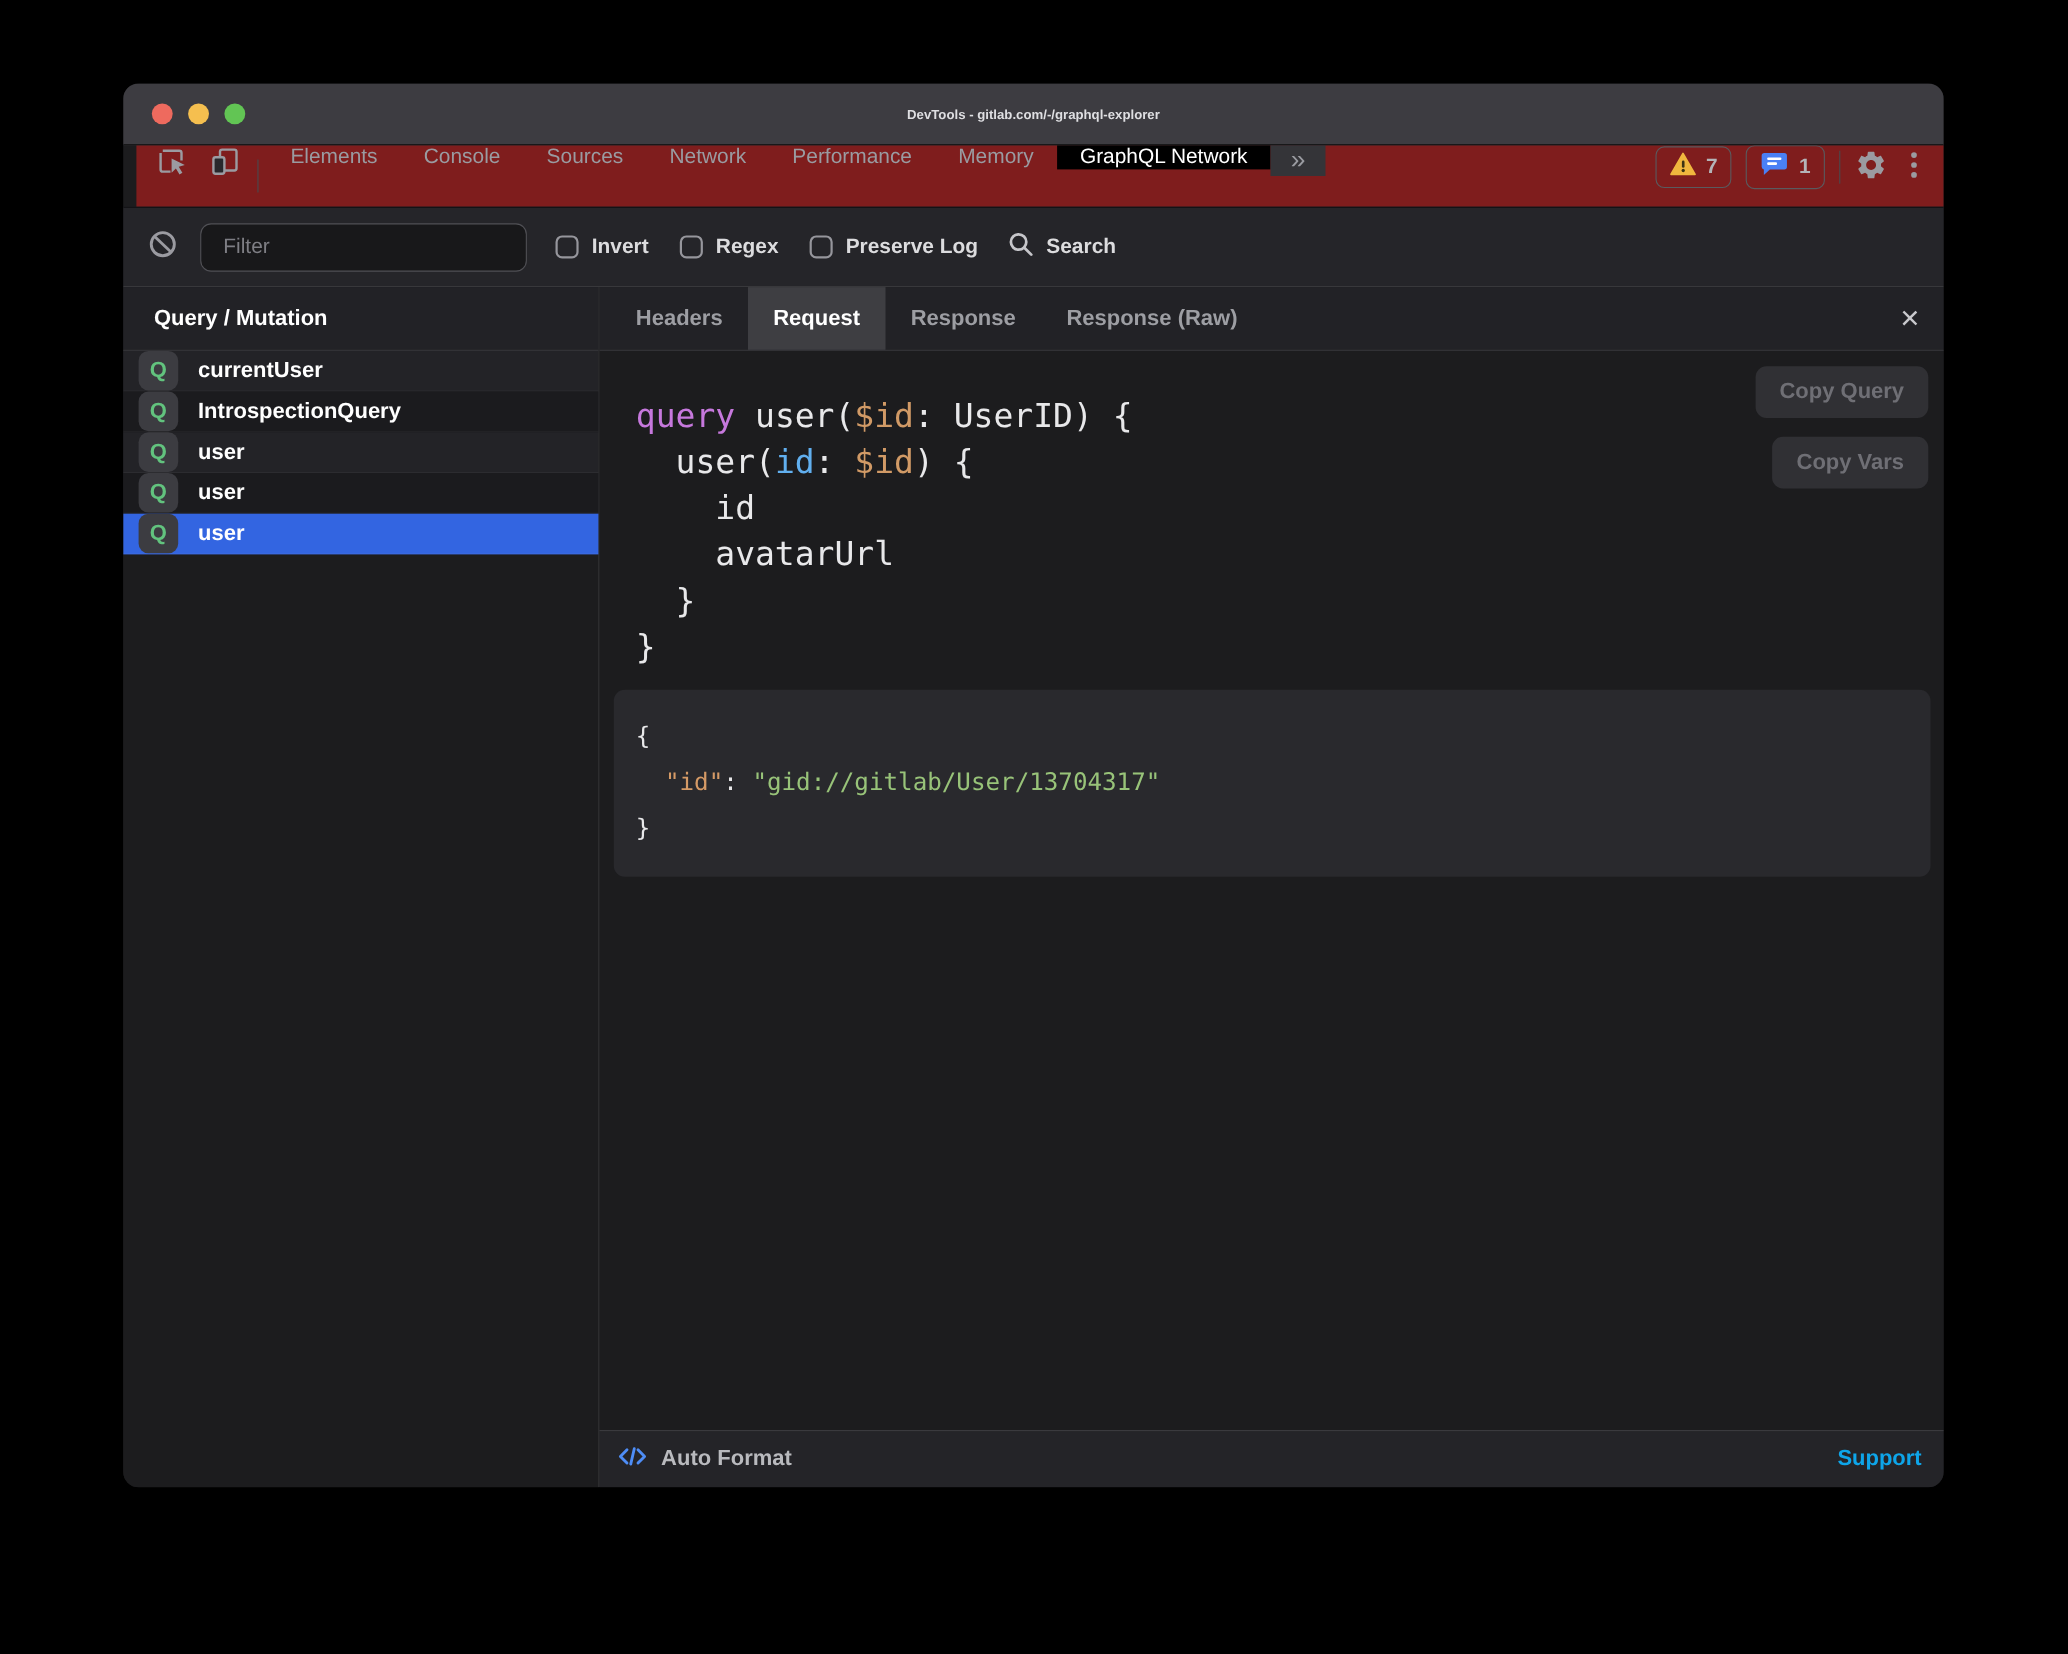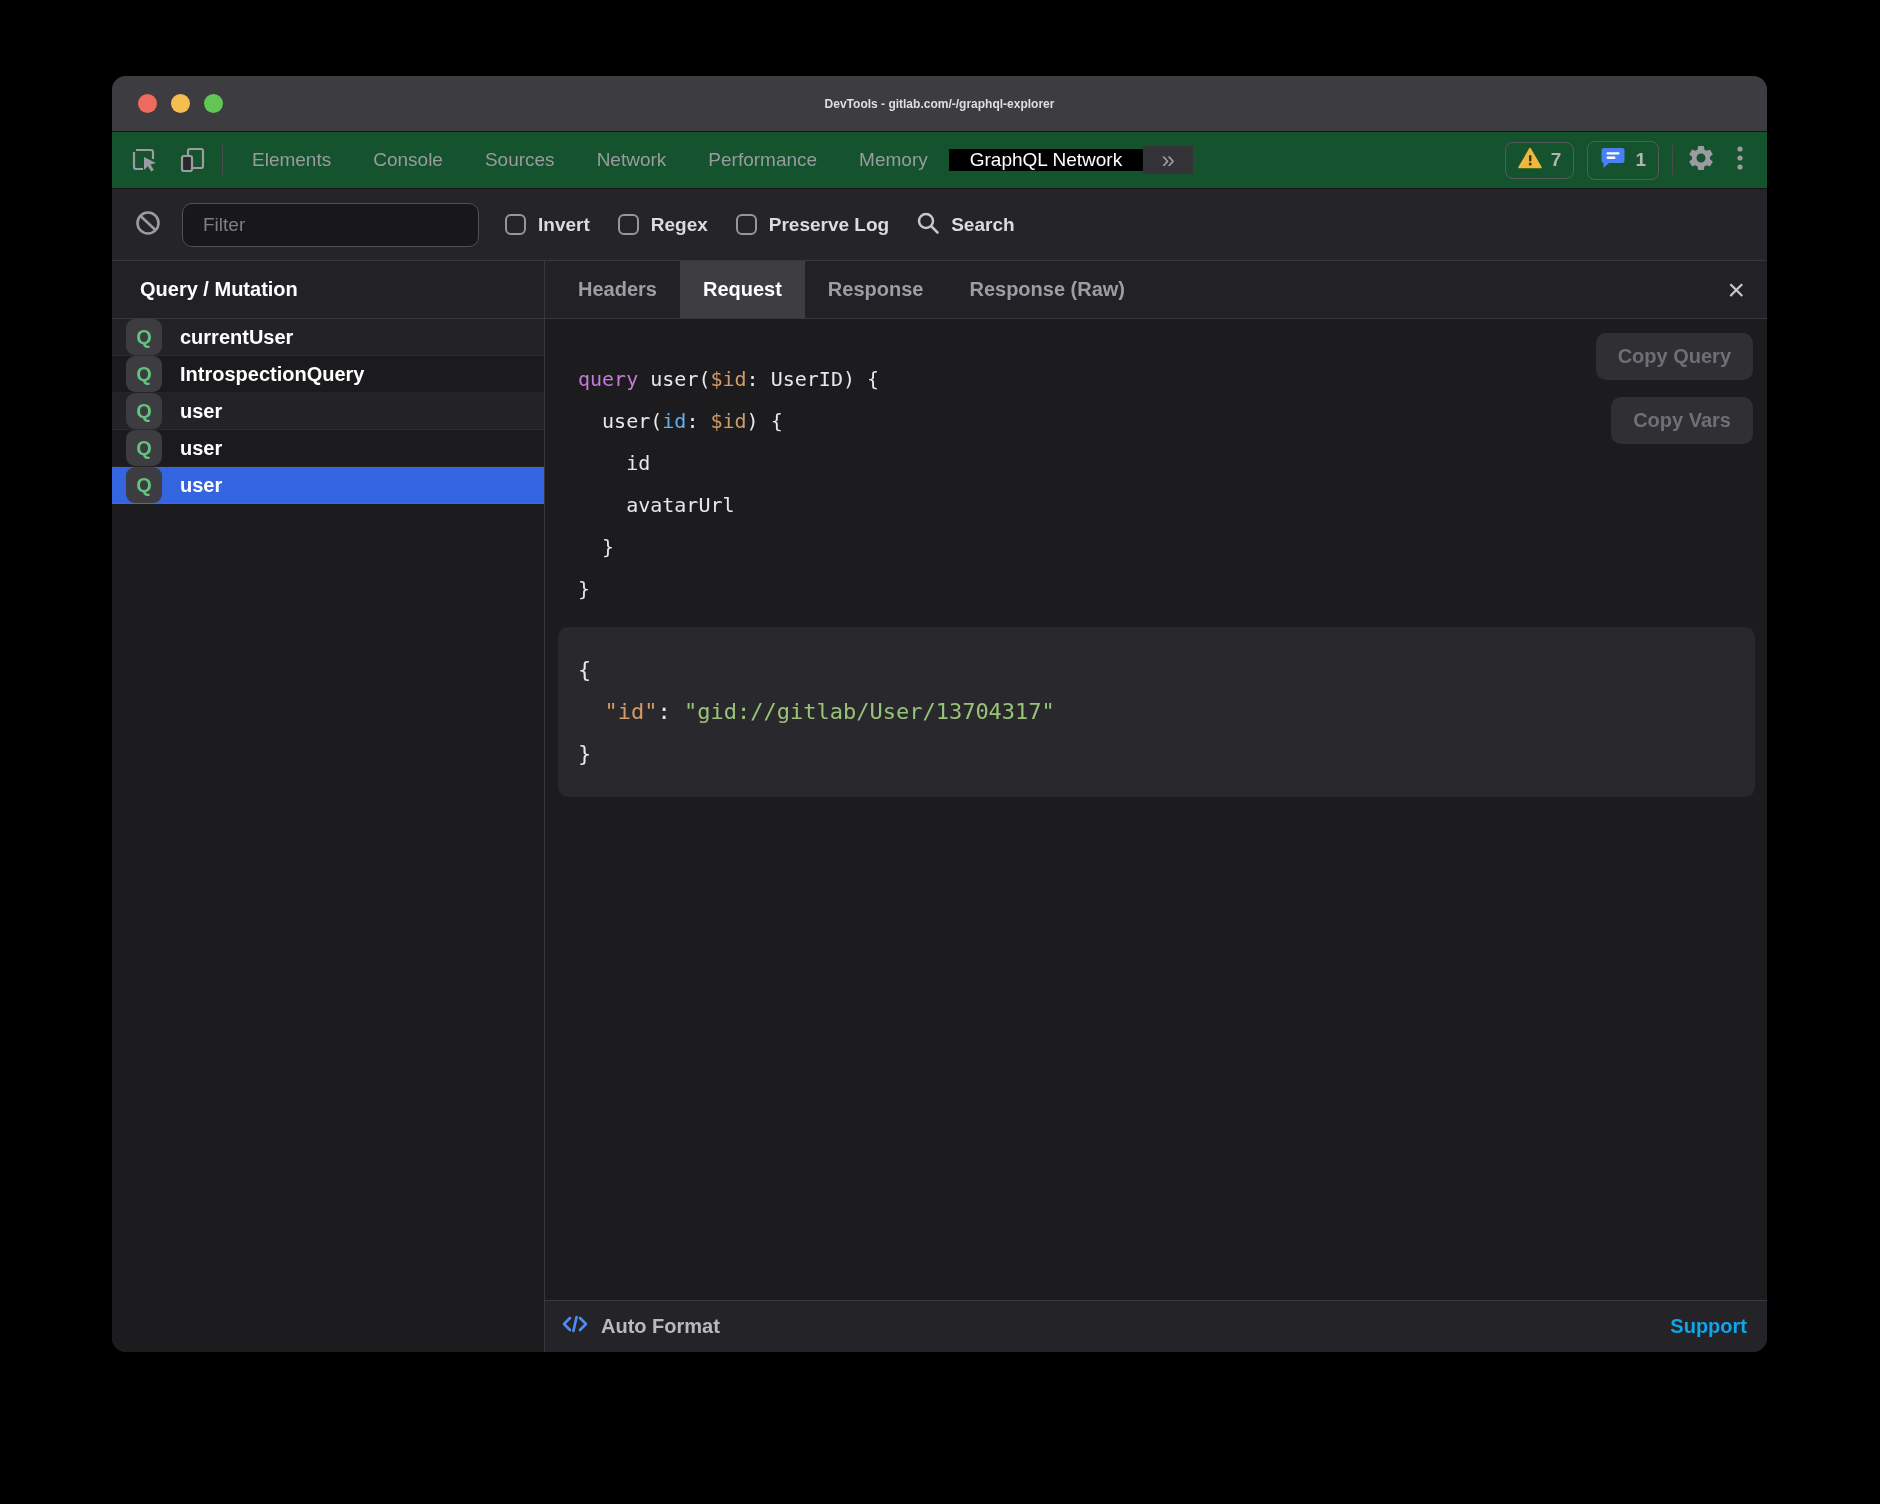--- a/index.html
+++ b/index.html
@@ -12,21 +12,21 @@
 
   
   .titlebar { flex:0 0 56px; background:#3d3c41; display:flex; align-items:center;
               position:relative; border-bottom:1px solid #141416; }
   .lights { position:absolute; left:26px; top:0; bottom:0; display:flex; align-items:center; gap:14px; }
   .light { width:19px; height:19px; border-radius:50%; }
   .light.red { background:#ee6a5e; } .light.yellow { background:#f5bf4f; } .light.green { background:#62c554; }
   .title { flex:1; text-align:center; color:#dfdfe2; font-size:12px; font-weight:700; }
 
   
-  .toolbar { flex:0 0 56px; background:#14532d; display:flex; align-items:center; }
+  .toolbar { flex:0 0 56px; background:#7f1d1d; display:flex; align-items:flex-start;margin-left:12px; }
   .tool-icons { display:flex; align-items:center; gap:18px; padding:0 14px 0 18px; }
   .tool-icons svg { display:block; }
   .vsep { width:1px; height:30px; background:#4a4a4e; align-self:center; }
   .main-tabs { display:flex; align-items:stretch; margin-left:8px; }
   .main-tab { display:flex; align-items:center; padding:0 21px; color:#9a9ba1;
               font-size:19px; white-space:nowrap; cursor:default; }
   .main-tab.active { background:#000; color:#fff; }
   .chevron-more { display:flex; align-items:center; justify-content:center; width:50px;
                   background:#343438; color:#9a9ba1; font-size:24px; }
   .toolbar-right { margin-left:auto; display:flex; align-items:center; gap:13px; padding-right:22px; }
@@ -68,21 +68,21 @@
   .detail-tabs { flex:0 0 58px; display:flex; align-items:stretch; padding-left:10px;
                  position:relative; background:#222226; border-bottom:1px solid #38383b; }
   .detail-tab { display:flex; align-items:center; padding:0 23px; color:#9d9ea3;
                 font-size:20px; font-weight:600; cursor:default; }
   .detail-tab.active { background:#3e3e42; color:#fff; font-weight:700; }
   .close-btn { position:absolute; right:16px; top:0; bottom:0; display:flex; align-items:center;
                color:#c9c9cd; font-size:30px; padding:0 6px; cursor:default; }
 
   .detail-content { flex:1; position:relative; background:#1c1c1e; min-height:0; overflow:hidden; }
   .code-block { padding:39px 12px 0 33px; font-family:"DejaVu Sans Mono", monospace;
-                font-size:20px; line-height:42px; }
+                font-size:30px; line-height:42px; }
   .code-line { white-space:pre; }
   .tok-kw   { color:#c678dd; }
   .tok-var  { color:#d19a66; }
   .tok-arg  { color:#61afef; }
   .tok-prop { color:#d59a66; }
   .tok-str  { color:#98c379; }
   .tok-pl   { color:#e8e8ea; }
 
   .copy-buttons { position:absolute; top:14px; right:14px; display:flex; flex-direction:column;
                   align-items:flex-end; gap:17px; }

